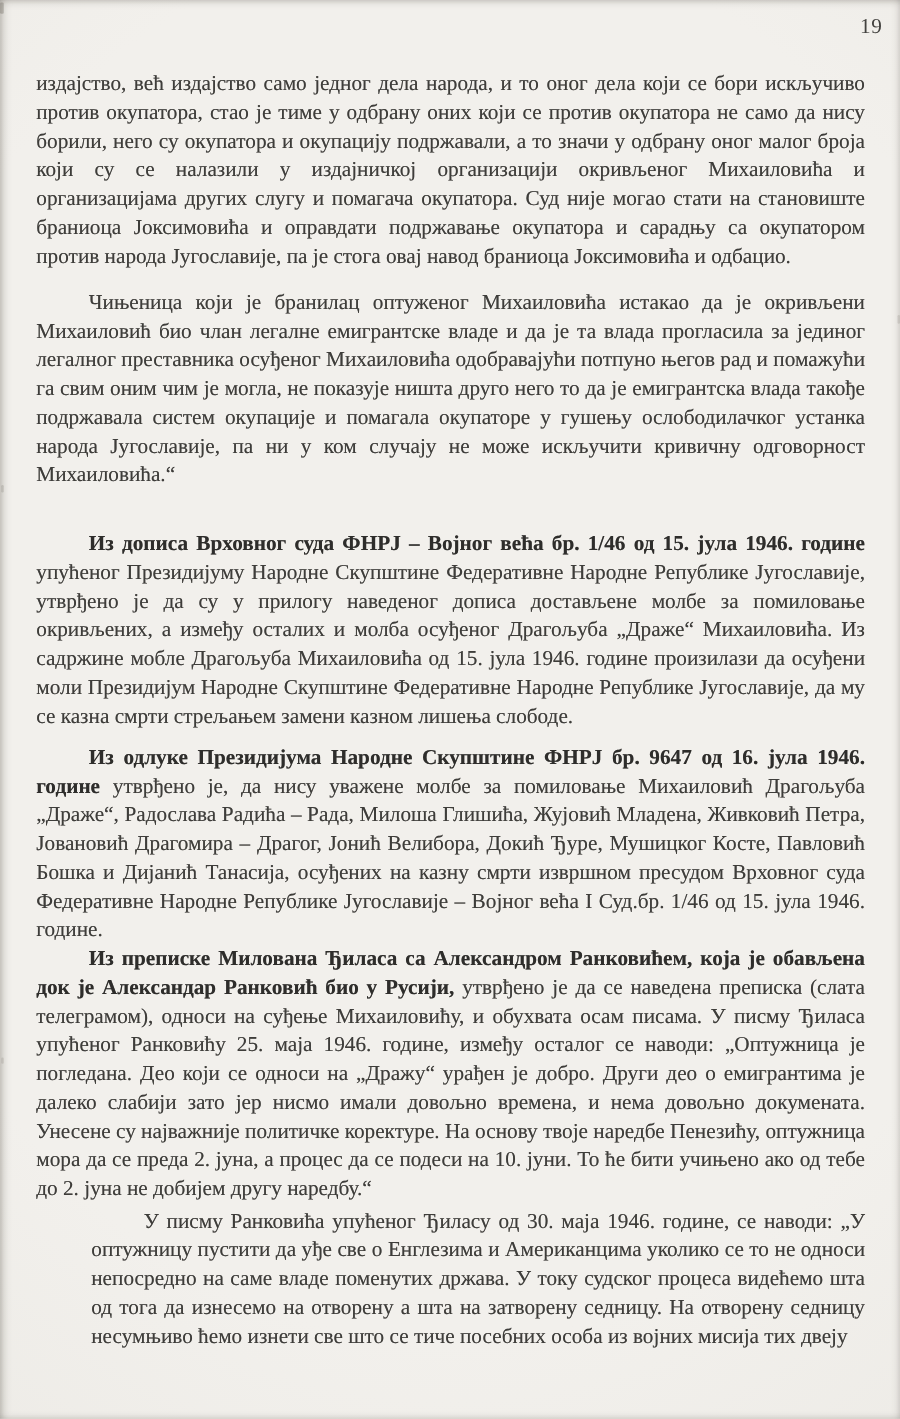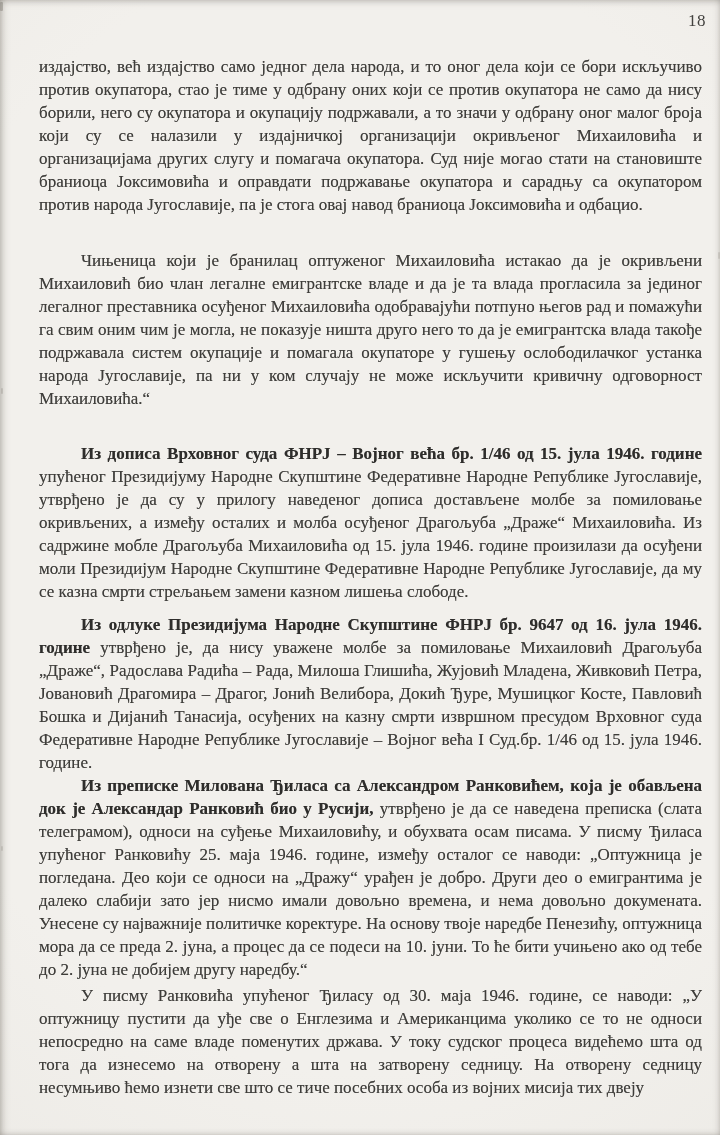--- a/index.html
+++ b/index.html
@@ -30,64 +30,64 @@
     position: absolute;
     top: 11px;
     right: 14px;
     font-size: 17px;
     color: #43423f;
     letter-spacing: 0.5px;
   }
   .content {
     position: absolute;
     top: 55px;
-    left: 39px;
+    left: 29px;
     width: 663px;
     font-size: 17px;
     line-height: 23px;
     color: #3e3d3a;
     text-align: justify;
     text-shadow: 0 0 0.45px rgba(62, 61, 58, 0.55);
   }
   .para {
     margin: 0;
     text-indent: 42px;
   }
   .para.no-indent { text-indent: 0; }
   .para .lead {
     font-weight: bold;
     color: #2e2d2b;
     font-family: Liberation Serif, serif;
   }
-  .mt-1 { margin-top: 33px; }
+  .mt-1 { margin-top: 14px; }
   .mt-2 { margin-top: 32px; }
   .mt-3 { margin-top: 10px; }
   .mt-4 { }
-  .mt-5 { margin-top: 3px; }
+  .mt-5 { margin-top: 3px; margin-left: 44px; }
   .scan-mark {
     position: absolute;
     background: rgba(105, 100, 92, 0.35);
     border-radius: 1px;
   }
   .mark-a { left: 0; top: 2px;  width: 3px; height: 9px; }
   .mark-b { left: 1px; top: 388px; width: 2px; height: 6px; opacity: .6; }
   .mark-c { right: 0; top: 252px; width: 2px; height: 7px; opacity: .5; }
   .mark-d { left: 1px; top: 846px; width: 2px; height: 5px; opacity: .5; }
 </style>
 </head>
 <body>
 
 <div class="page">
 
   <div class="scan-mark mark-a"></div>
   <div class="scan-mark mark-b"></div>
   <div class="scan-mark mark-c"></div>
   <div class="scan-mark mark-d"></div>
 
-  <div class="page-number">18</div>
+  <div class="page-number">19</div>
 
   <div class="content">
 
     <p class="para no-indent"><span class="lead"></span><span class="body-text">издајство, већ издајство само једног дела народа, и то оног дела који се бори искључиво против окупатора, стао је тиме у одбрану оних који се против окупатора не само да нису борили, него су окупатора и окупацију подржавали, а то значи у одбрану оног малог броја који су се налазили у издајничкој организацији окривљеног Михаиловића и организацијама других слугу и помагача окупатора. Суд није могао стати на становиште браниоца Јоксимовића и оправдати подржавање окупатора и сарадњу са окупатором против народа Југославије, па је стога овај навод браниоца Јоксимовића и одбацио.</span></p>
 
     <p class="para mt-1"><span class="lead"></span><span class="body-text">Чињеница који је бранилац оптуженог Михаиловића истакао да је окривљени Михаиловић био члан легалне емигрантске владе и да је та влада прогласила за јединог легалног преставника осуђеног Михаиловића одобравајући потпуно његов рад и помажући га свим оним чим је могла, не показује ништа друго него то да је емигрантска влада такође подржавала систем окупације и помагала окупаторе у гушењу ослободилачког устанка народа Југославије, па ни у ком случају не може искључити кривичну одговорност Михаиловића.“</span></p>
 
     <p class="para mt-2"><span class="lead">Из дописа Врховног суда ФНРЈ – Војног већа бр. 1/46 од 15. јула 1946. године</span><span class="body-text"> упућеног Президијуму Народне Скупштине Федеративне Народне Републике Југославије, утврђено је да су у прилогу наведеног дописа достављене молбе за помиловање окривљених, а између осталих и молба осуђеног Драгољуба „Драже“ Михаиловића. Из садржине мобле Драгољуба Михаиловића од 15. јула 1946. године произилази да осуђени моли Президијум Народне Скупштине Федеративне Народне Републике Југославије, да му се казна смрти стрељањем замени казном лишења слободе.</span></p>
 
     <p class="para mt-3"><span class="lead">Из одлуке Президијума Народне Скупштине ФНРЈ бр. 9647 од 16. јула 1946. године</span><span class="body-text"> утврђено је, да нису уважене молбе за помиловање Михаиловић Драгољуба „Драже“, Радослава Радића – Рада, Милоша Глишића, Жујовић Младена, Живковић Петра, Јовановић Драгомира – Драгог, Јонић Велибора, Докић Ђуре, Мушицког Косте, Павловић Бошка и Дијанић Танасија, осуђених на казну смрти извршном пресудом Врховног суда Федеративне Народне Републике Југославије – Војног већа I Суд.бр. 1/46 од 15. јула 1946. године.</span></p>

